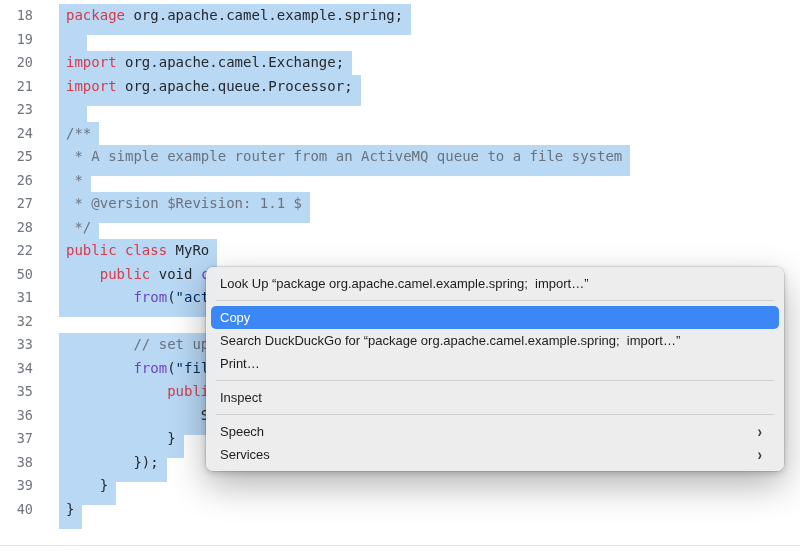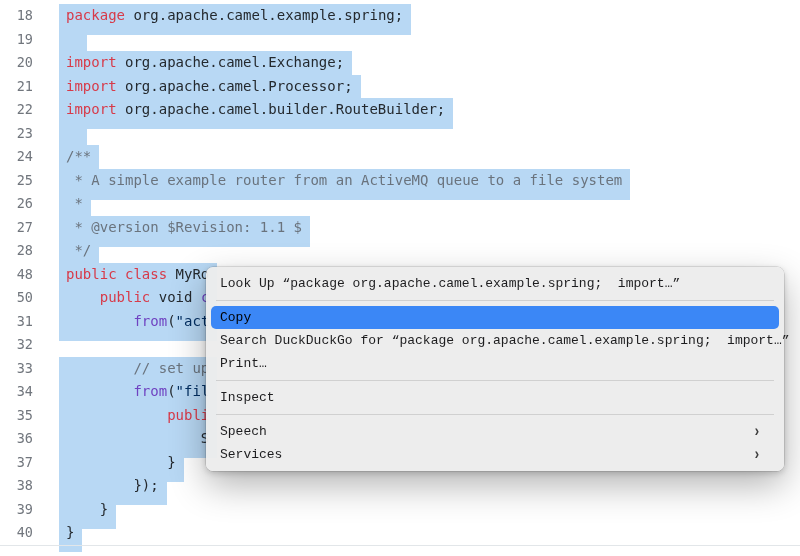--- a/index.html
+++ b/index.html
@@ -31,52 +31,51 @@
   }
   
   #context-menu{
     position:absolute;left:206px;top:267px;width:578px;
     background:rgba(236,236,236,0.96);
     border-radius:7px;padding:5px 0;
     box-shadow:0 0 0 0.5px rgba(0,0,0,0.18), 0 2px 6px rgba(0,0,0,0.18), 0 14px 36px rgba(0,0,0,0.30);
     font-size:13px;color:#1d1d1f;z-index:5;
   }
   .menu-item{
-    height:23px;display:flex;align-items:center;padding:0 14px;white-space:pre;font-family:Liberation Mono, monospace;
+    height:23px;display:flex;align-items:center;padding:0 14px;white-space:pre;
   }
   .menu-item .menu-label{white-space:pre;}
   .menu-item.highlighted{
-    background:var(--accent);color:#000000;border-radius:5px;
+    background:var(--accent);color:#ffffff;border-radius:5px;
     margin:0 5px;padding:0 9px;
   }
   .menu-sep{height:1px;background:rgba(0,0,0,0.12);margin:5px 10px;}
   .submenu-arrow{
     margin-left:auto;margin-right:8px;
     font-size:16px;line-height:1;font-weight:600;color:#3d3d3d;
     transform:scaleX(0.85);
   }
 </style>
 </head>
 <body>
 
 <div id="screen">
 
   <div id="code">
       <div class="line"><span class="ln">18</span><span class="hl sel"><span class="tk-k">package</span><span class="tk-p"> org.apache.camel.example.spring;</span></span></div>
       <div class="line"><span class="ln">19</span><span class="hl sel empty"></span></div>
       <div class="line"><span class="ln">20</span><span class="hl sel"><span class="tk-k">import</span><span class="tk-p"> org.apache.camel.Exchange;</span></span></div>
-      <div class="line"><span class="ln">21</span><span class="hl sel"><span class="tk-k">import</span><span class="tk-p"> org.apache.camel.Processor;</span></span></div>
-      <div class="line"><span class="ln">22</span><span class="hl sel"><span class="tk-k">import</span><span class="tk-p"> org.apache.camel.builder.RouteBuilder;</span></span></div>
+      <div class="line"><span class="ln">21</span><span class="hl sel"><span class="tk-k">import</span><span class="tk-p"> org.apache.queue.Processor;</span></span></div>
       <div class="line"><span class="ln">23</span><span class="hl sel empty"></span></div>
       <div class="line"><span class="ln">24</span><span class="hl sel"><span class="tk-c">/**</span></span></div>
       <div class="line"><span class="ln">25</span><span class="hl sel"><span class="tk-c"> * A simple example router from an ActiveMQ queue to a file system</span></span></div>
       <div class="line"><span class="ln">26</span><span class="hl sel"><span class="tk-c"> *</span></span></div>
       <div class="line"><span class="ln">27</span><span class="hl sel"><span class="tk-c"> * @version $Revision: 1.1 $</span></span></div>
       <div class="line"><span class="ln">28</span><span class="hl sel"><span class="tk-c"> */</span></span></div>
-      <div class="line"><span class="ln">48</span><span class="hl sel"><span class="tk-k">public class</span><span class="tk-p"> MyRo</span></span></div>
+      <div class="line"><span class="ln">22</span><span class="hl sel"><span class="tk-k">public class</span><span class="tk-p"> MyRo</span></span></div>
       <div class="line"><span class="ln">50</span><span class="hl sel"><span class="tk-p">    </span><span class="tk-k">public</span><span class="tk-p"> void </span><span class="tk-f">c</span></span></div>
       <div class="line"><span class="ln">31</span><span class="hl sel"><span class="tk-p">        </span><span class="tk-f">from</span><span class="tk-p">(</span><span class="tk-s">"act</span></span></div>
       <div class="line"><span class="ln">32</span><span class="hl"></span></div>
       <div class="line"><span class="ln">33</span><span class="hl sel"><span class="tk-p">        </span><span class="tk-c">// set up</span></span></div>
       <div class="line"><span class="ln">34</span><span class="hl sel"><span class="tk-p">        </span><span class="tk-f">from</span><span class="tk-p">(</span><span class="tk-s">"fil</span></span></div>
       <div class="line"><span class="ln">35</span><span class="hl sel"><span class="tk-p">            </span><span class="tk-k">publi</span></span></div>
       <div class="line"><span class="ln">36</span><span class="hl sel"><span class="tk-p">                S</span></span></div>
       <div class="line"><span class="ln">37</span><span class="hl sel"><span class="tk-p">            }</span></span></div>
       <div class="line"><span class="ln">38</span><span class="hl sel"><span class="tk-p">        });</span></span></div>
       <div class="line"><span class="ln">39</span><span class="hl sel"><span class="tk-p">    }</span></span></div>

